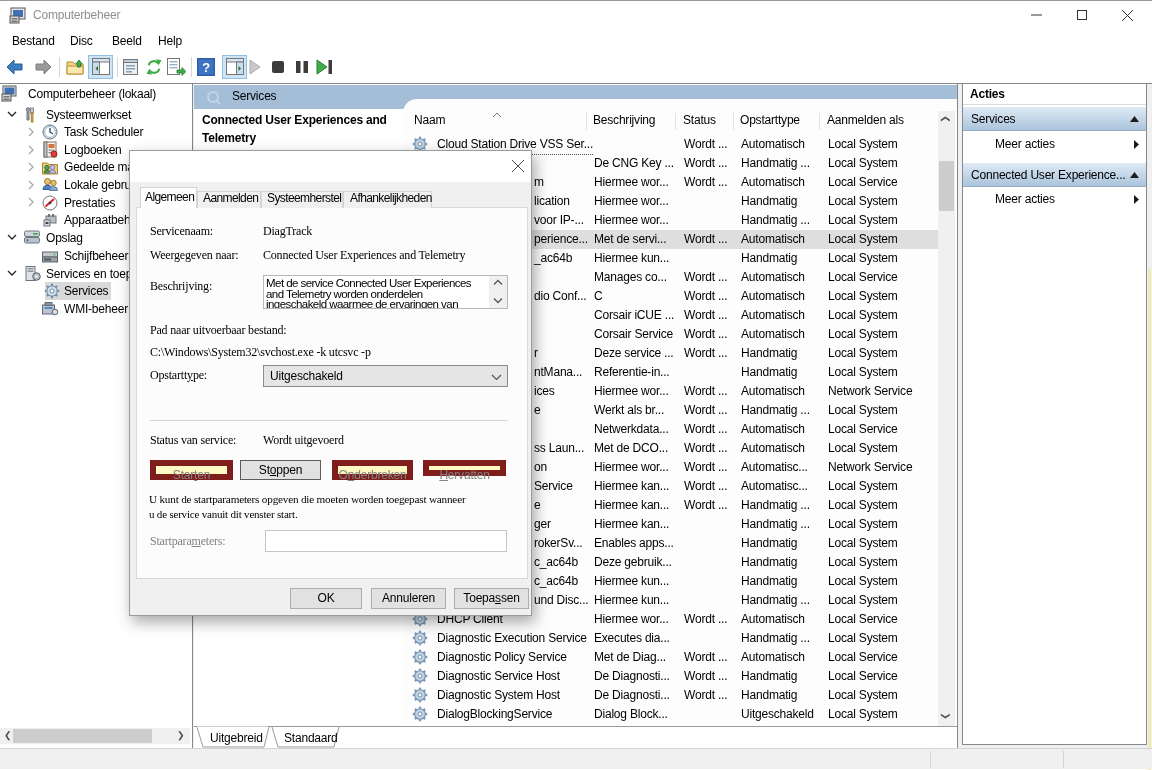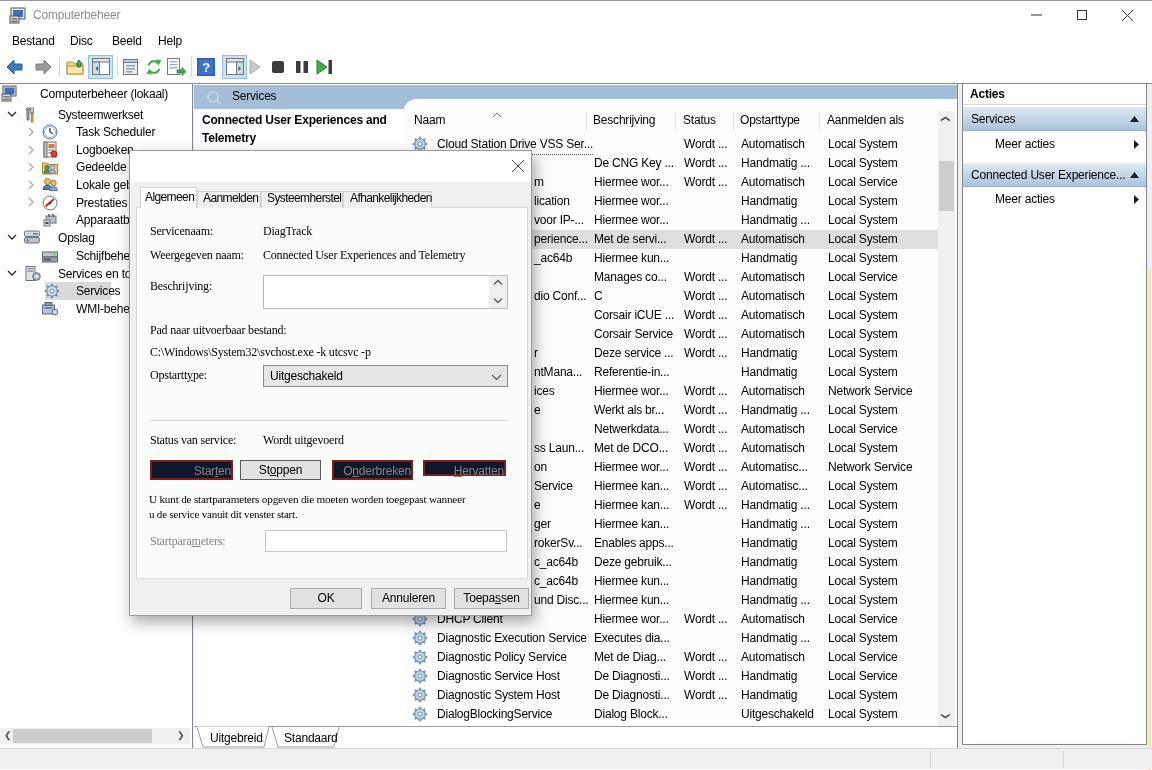--- a/index.html
+++ b/index.html
@@ -18,21 +18,21 @@
 #main { left:0; top:83px; width:1152px; height:665px; background:#f0f0f0; border-top:1px solid #828790; }
 #tree { left:0; top:0; width:193px; height:665px; background:#fff; border-right:1px solid #828790; }
 #middle { left:194px; top:0; width:764px; height:665px; background:#fff; border-right:1px solid #828790; }
 #blueband { left:0; top:1px; width:763px; height:24px; background:#a4bed8; }
 #listtab { left:209px; top:15px; width:554px; height:626px; background:#fdfdfd; border-top-left-radius:14px; }
 #actions { left:962px; top:0; width:185px; height:661px; background:#fff; border:1px solid #828790; border-top:none; }
 #statusbar { left:0; top:748px; width:1152px; height:21px; background:#f0f0f0; border-top:1px solid #d4d4d4; }
 #yellowstrip { left:1148px; top:185px; width:3px; height:560px; background:#efe9b4; }
 
 
-.ti { position:absolute; height:18px; line-height:18px; white-space:nowrap;margin-left:12px; }
+.ti { position:absolute; height:18px; line-height:18px; white-space:nowrap; }
 .sel-gray { background:#d9d9d9; }
 
 
 .hdr { position:absolute; top:26px; height:20px; line-height:20px; color:#000; }
 .colline { position:absolute; top:29px; width:1px; height:17px; background:#e2e2e2; }
 .row { position:absolute; left:1px; width:741px; height:19px; line-height:19px; white-space:nowrap; }
 .c-name { position:absolute; left:242px; }
 .c-frag { position:absolute; }
 .c-desc { position:absolute; left:399px; }
 .c-status { position:absolute; left:489px; }
@@ -41,21 +41,21 @@
 
 
 .sb { background:#f0f0f0; }
 .sb-thumb { background:#cdcdcd; }
 .arrow-glyph { color:#505050; font-size:9px; }
 
 
 #dialog { left:129px; top:150px; width:403px; height:466px; background:#f0f0f0; border:1px solid #9b9b9b; box-shadow:3px 6px 14px rgba(0,0,0,0.35); z-index:50; }
 .dlg-label { position:absolute; white-space:nowrap;font-family:Liberation Serif, serif; }
 .btn { position:absolute; background:#e1e1e1; border:1px solid #adadad; text-align:center; }
-.btn-dis { background:#0f172a; border:2px solid #7f1d1d; color:#838383;text-align:right; }
+.btn-dis { background:#fef9c3; border:6px solid #7f1d1d; color:#838383; }
 
 
 .act-hdr { position:absolute; left:0; width:183px; height:24px; line-height:24px; background:linear-gradient(#dfeaf4,#aac4dc); border-bottom:1px solid #96afc6; }
 
 .bold { font-weight:bold; }
 .tabt { letter-spacing:-0.6px; }
 #dlg-title { letter-spacing:-0.25px; }
 .nw { white-space:nowrap; }
 </style>
 </head>
@@ -627,25 +627,26 @@
   <div class="abs tabt" style="left:73px;top:40px;z-index:4">Aanmelden</div>
   <div class="abs" style="left:131px;top:40px;width:82px;height:17px;background:#f0f0f0;border:1px solid #d4d4d4;border-bottom:none;z-index:2"></div>
   <div class="abs tabt" style="left:137px;top:40px;z-index:4">Systeemherstel</div>
   <div class="abs" style="left:213px;top:40px;width:89px;height:17px;background:#f0f0f0;border:1px solid #d4d4d4;border-bottom:none;z-index:2"></div>
   <div class="abs tabt" style="left:220px;top:40px;z-index:4">Afhankelijkheden</div>
 
   <div class="abs" style="left:6px;top:56px;width:392px;height:372px;background:#fcfcfc;border:1px solid #d9d9d9;z-index:1"></div>
   <div class="abs" style="z-index:5;left:0;top:0;width:403px;height:466px">
     <div class="dlg-label" style="left:20px;top:73px">Servicenaam:</div>
     <div class="dlg-label" style="left:133px;top:73px">DiagTrack</div>
-    <div class="dlg-label" style="left:20px;top:97px">Weergegeven naam:</div>
+    <div class="dlg-label" style="left:20px;top:97px">Weergegeven naar:</div>
     <div class="dlg-label" style="left:133px;top:97px">Connected User Experiences and Telemetry</div>
     <div class="dlg-label" style="left:20px;top:128px">Beschrijving:</div>
 
     <div class="abs" style="left:133px;top:124px;width:245px;height:34px;background:#fff;border:1px solid #b8b8b8;overflow:hidden">
+      <div class="abs nw" style="left:2px;top:2px;width:222px;line-height:10.6px;font-size:11.5px;letter-spacing:-0.55px">Met de service Connected User Experiences<br>and Telemetry worden onderdelen<br>ingeschakeld waarmee de ervaringen van</div>
       <div class="abs sb" style="left:225px;top:0;width:18px;height:32px">
         <svg class="abs" style="left:4px;top:3px" width="10" height="7" viewBox="0 0 10 7">
             <path d="M1 5.5 L5 1.5 L9 5.5" stroke="#555" stroke-width="1.3" fill="none"></path>
           </svg>
         <svg class="abs" style="left:4px;top:21px" width="10" height="7" viewBox="0 0 10 7">
             <path d="M1 1.5 L5 5.5 L9 1.5" stroke="#555" stroke-width="1.3" fill="none"></path>
           </svg>
       </div>
     </div>
     <div class="dlg-label" style="left:20px;top:172px">Pad naar uitvoerbaar bestand:</div>

